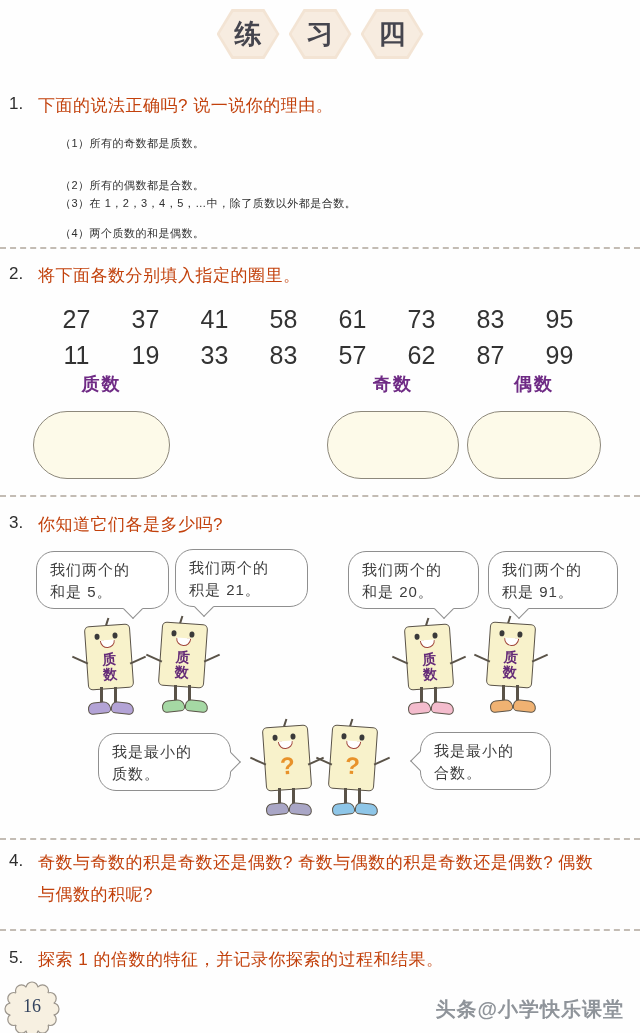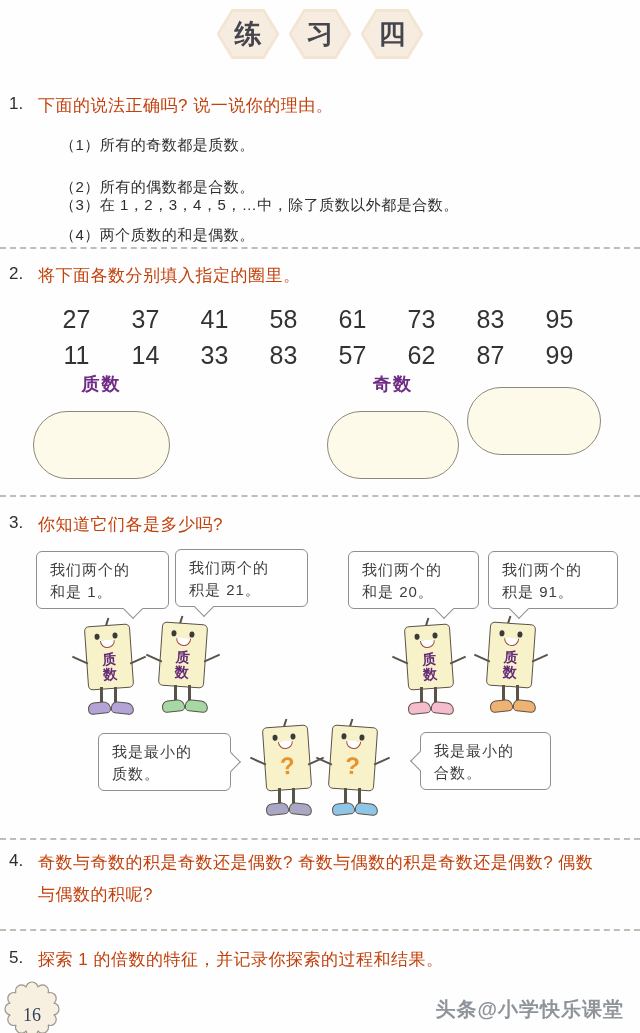--- a/index.html
+++ b/index.html
@@ -10,34 +10,34 @@
   .title-row{position:absolute;top:8px;left:0;width:100%;display:flex;justify-content:center;gap:9px;}
   .hex{width:63px;height:52px;background:#f3e4d4;clip-path:polygon(24% 2%,76% 2%,100% 50%,76% 98%,24% 98%,0 50%);
        display:flex;align-items:center;justify-content:center;}
   .hex-inner{width:57px;height:46px;background:#f7ece0;clip-path:polygon(24% 2%,76% 2%,100% 50%,76% 98%,24% 98%,0 50%);
        display:flex;align-items:center;justify-content:center;}
   .hex span{font-family:"Liberation Serif","DejaVu Serif",serif;font-size:27px;font-weight:700;color:#45454e;}
 
   
   .qnum{position:absolute;left:9px;font-size:17px;color:#2e2e2e;}
   .qtext{position:absolute;left:38px;font-size:17px;color:#c2410c;letter-spacing:0.5px;}
-  .qsub{position:absolute;left:60px;font-size:15px;color:#2e2e2e;letter-spacing:0.5px;}
+  .qsub{position:absolute;left:60px;font-size:11px;color:#2e2e2e;letter-spacing:0.5px;}
 
   .dash{position:absolute;left:0;width:640px;border-top:2px dashed #c3bcb4;height:0;}
 
   
   .numrow{position:absolute;left:42px;width:552px;display:flex;}
   .numrow span{flex:1;text-align:center;font-size:25px;font-weight:500;color:#333;}
 
   .catgroup{position:absolute;top:372px;}
   .catlabel{text-align:center;font-size:18px;font-weight:700;color:#6f2b85;letter-spacing:2px;}
   .oval{margin-top:15px;height:66px;background:#fdfae9;border:1.6px solid #8d887b;border-radius:34px;}
 
   
-  .bubble{position:absolute;background:#fff;border:1.6px solid #8f8f8f;border-radius:6px;
+  .bubble{position:absolute;background:#fff;border:1.6px solid #8f8f8f;border-radius:18px;
           padding:7px 8px 5px 13px;font-size:15px;line-height:22px;color:#3c3c3c;letter-spacing:1px;}
   .tail{position:absolute;width:13px;height:13px;background:#fff;}
   .tail.down{bottom:-8px;border-right:1.6px solid #8f8f8f;border-bottom:1.6px solid #8f8f8f;transform:rotate(45deg);}
   .tail.tright{right:-8px;top:38%;border-top:1.6px solid #8f8f8f;border-right:1.6px solid #8f8f8f;transform:rotate(45deg);}
   .tail.tleft{left:-8px;top:38%;border-bottom:1.6px solid #8f8f8f;border-left:1.6px solid #8f8f8f;transform:rotate(45deg);}
 
   
   .char{position:absolute;width:62px;height:104px;}
   .char .hair{position:absolute;top:-2px;left:28px;width:8px;height:8px;border-left:2px solid #5a5348;transform:rotate(18deg);}
   .char .body{position:absolute;top:4px;left:8px;width:44px;height:62px;background:#f8f2cb;border:1.8px solid #5a5348;border-radius:5px;}
@@ -61,21 +61,21 @@
   .shoes-purple .shoe{background:#b3a3d6;}
   .shoes-green  .shoe{background:#a5d8a4;}
   .shoes-pink   .shoe{background:#f4bccd;}
   .shoes-orange .shoe{background:#f0b272;}
   .shoes-gray   .shoe{background:#a9a6c6;}
   .shoes-blue   .shoe{background:#8ec6e8;}
 
   
   .badge{position:absolute;left:2px;top:979px;width:60px;height:60px;}
   .badge .num{position:absolute;top:17px;left:0;width:60px;text-align:center;font-size:18px;color:#33435e;
-              font-family:"Liberation Serif","DejaVu Serif",serif;margin-top:9px;}
+              font-family:"Liberation Serif","DejaVu Serif",serif;}
   .watermark{position:absolute;right:16px;top:996px;font-size:20px;font-weight:700;color:#8f949a;letter-spacing:1px;}
 </style>
 </head>
 <body>
 
 <div class="page">
 
   <div class="title-row">
     <div class="hex">
         <div class="hex-inner">
@@ -111,49 +111,50 @@
     <span>37</span>
     <span>41</span>
     <span>58</span>
     <span>61</span>
     <span>73</span>
     <span>83</span>
     <span>95</span>
   </div>
   <div class="numrow" style="top:341px">
     <span>11</span>
-    <span>14</span>
+    <span>19</span>
     <span>33</span>
     <span>83</span>
     <span>57</span>
     <span>62</span>
     <span>87</span>
     <span>99</span>
   </div>
 
   <div class="catgroup" style="left:33px;width:137px">
     <div class="catlabel">质数</div>
     <div class="oval"></div>
   </div>
   <div class="catgroup" style="left:327px;width:132px">
     <div class="catlabel">奇数</div>
     <div class="oval"></div>
   </div>
   <div class="catgroup" style="left:467px;width:134px">
+    <div class="catlabel">偶数</div>
     <div class="oval"></div>
   </div>
 
   <div class="dash" style="top:495px"></div>
 
   <div class="qnum" style="top:513px">3.</div>
   <div class="qtext" style="top:513px">你知道它们各是多少吗?</div>
 
   <div class="bubble" style="left:36px;top:551px;width:110px">
     <div>我们两个的</div>
-    <div>和是 1。</div>
+    <div>和是 5。</div>
     <div class="tail down" style="left:68%"></div>
   </div>
   <div class="bubble" style="left:175px;top:549px;width:110px">
     <div>我们两个的</div>
     <div>积是 21。</div>
     <div class="tail down" style="left:16%"></div>
   </div>
   <div class="bubble" style="left:348px;top:551px;width:108px">
     <div>我们两个的</div>
     <div>和是 20。</div>

